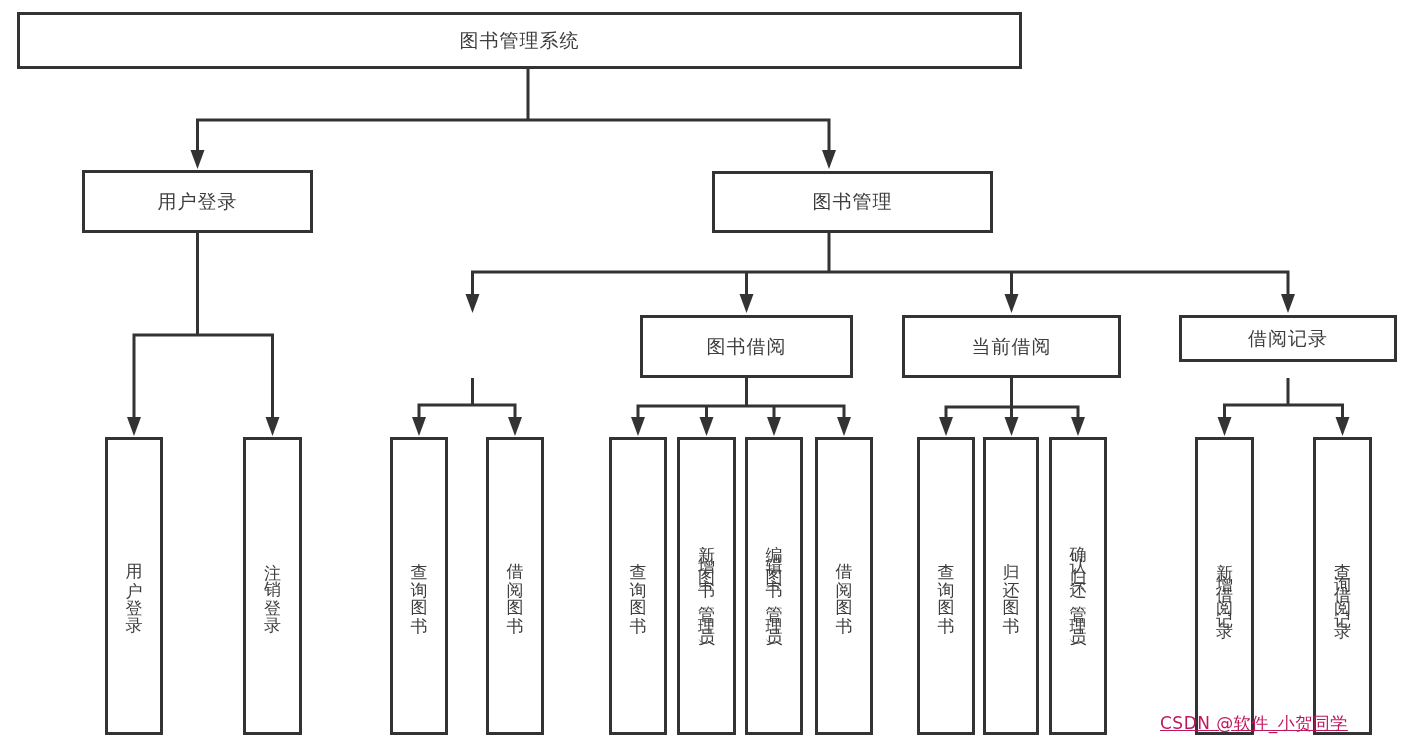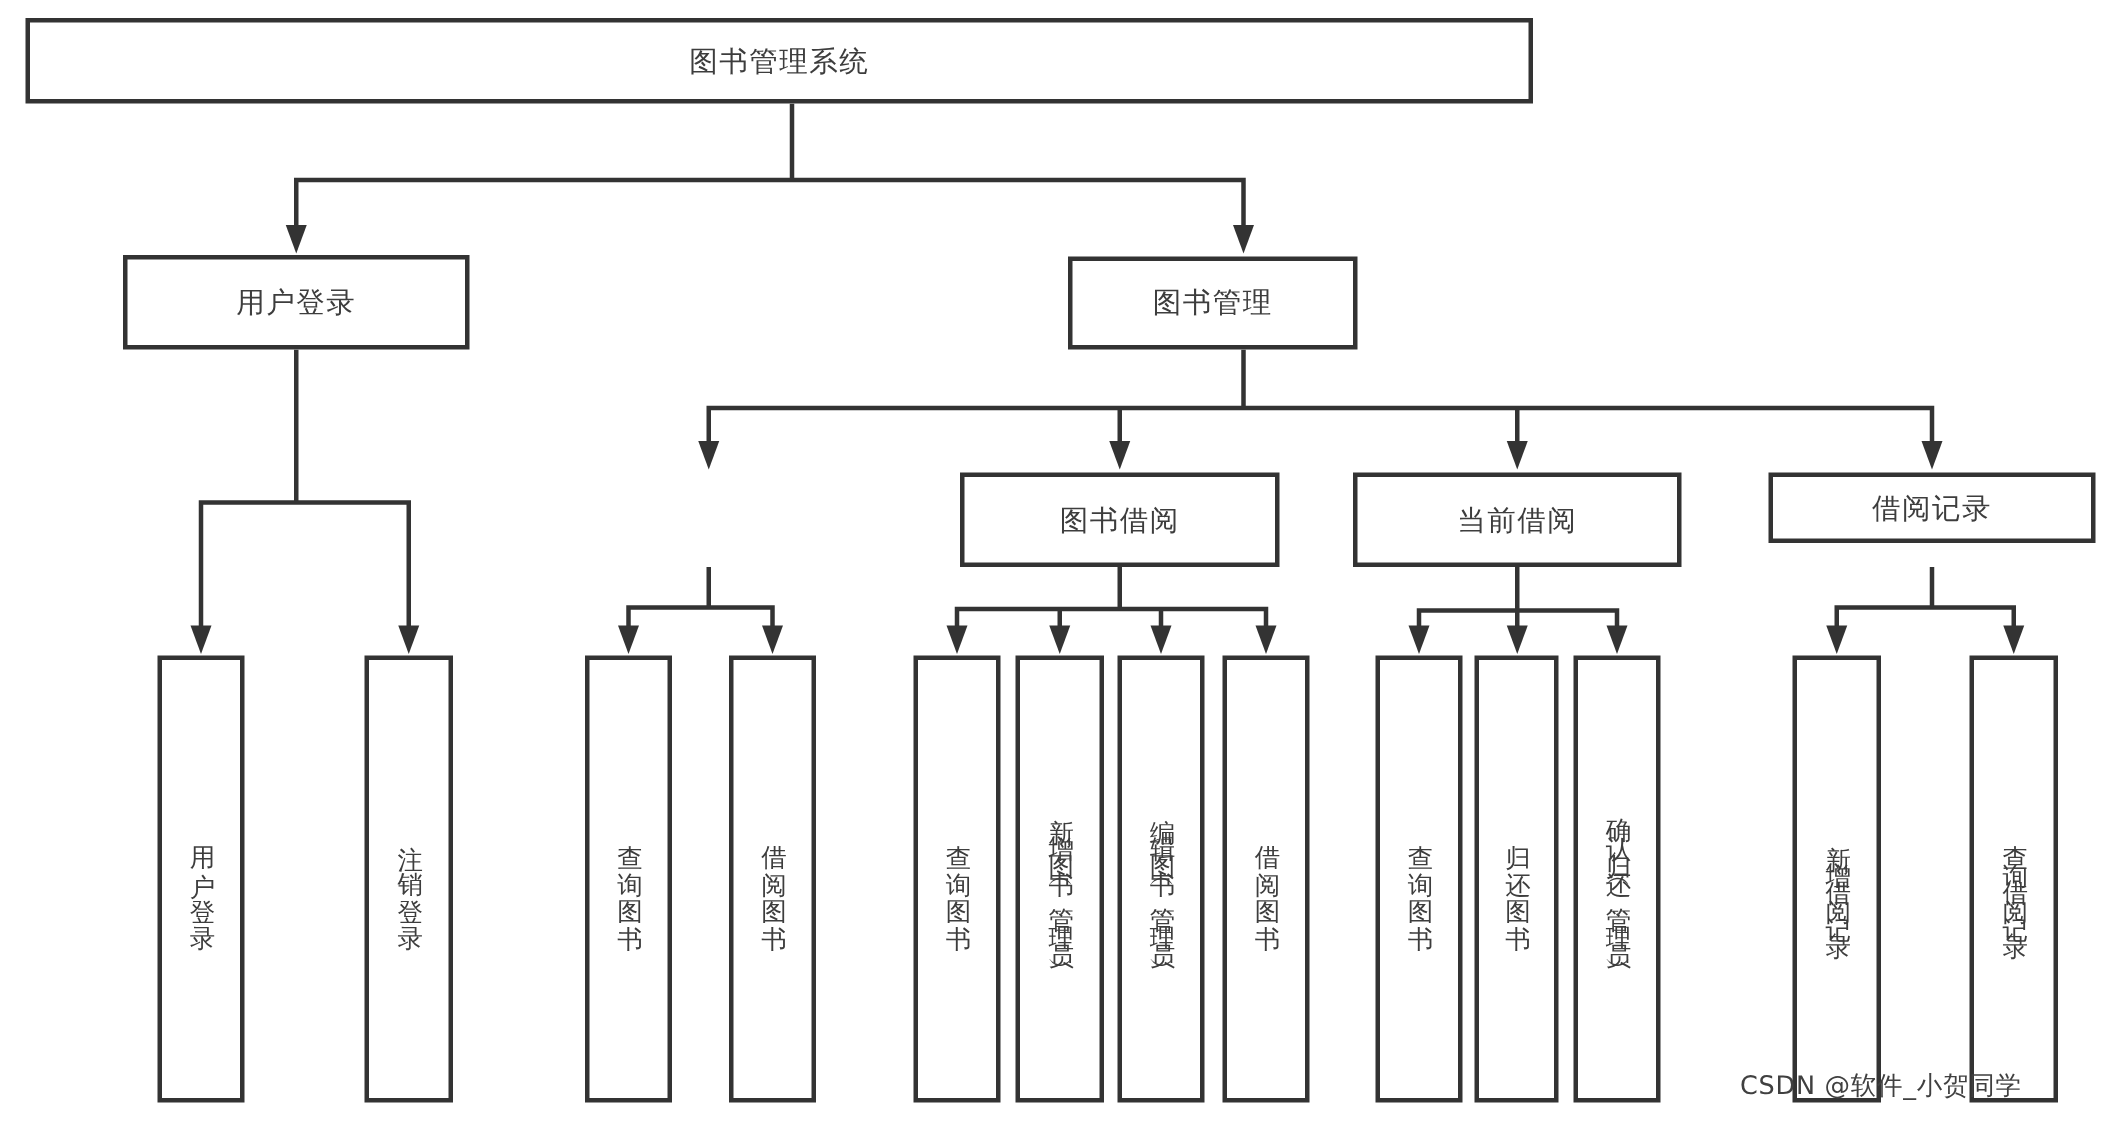--- a/index.html
+++ b/index.html
@@ -32,23 +32,24 @@
     writing-mode:vertical-rl;
     text-orientation:mixed;
     letter-spacing:12px;
     line-height:1;
   }
   .ls-wide{letter-spacing:18px;}
   .watermark{
     position:absolute;
     left:1160px;top:712px;
     font-size:17px;
-    color:#404040;
+    color:#be185d;
     white-space:nowrap;
     letter-spacing:0.5px;
+    text-decoration:underline;
   }
 </style>
 </head>
 <body>
 
 <div class="canvas">
 
   <svg class="connectors" viewBox="0 0 1405 747" xmlns="http://www.w3.org/2000/svg">
     <g>
       <path class="cl" d="M528 69 V120 M196 120 H830.5 M197.5 120 V152 M829 120 V152"></path>
@@ -92,21 +93,21 @@
     </g>
   </svg>
 
   <div class="node node-h" style="left:17px;top:12px;width:1005px;height:57px">
     <span>图书管理系统</span>
   </div>
 
   <div class="node node-h" style="left:82px;top:170px;width:231px;height:63px">
     <span>用户登录</span>
   </div>
-  <div class="node node-h" style="left:712px;top:171px;width:193px;height:62px">
+  <div class="node node-h" style="left:712px;top:171px;width:281px;height:62px">
     <span>图书管理</span>
   </div>
 
   <div class="node node-h" style="left:640px;top:315px;width:213px;height:63px">
     <span>图书借阅</span>
   </div>
   <div class="node node-h" style="left:902px;top:315px;width:219px;height:63px">
     <span>当前借阅</span>
   </div>
   <div class="node node-h" style="left:1179px;top:315px;width:218px;height:47px">

